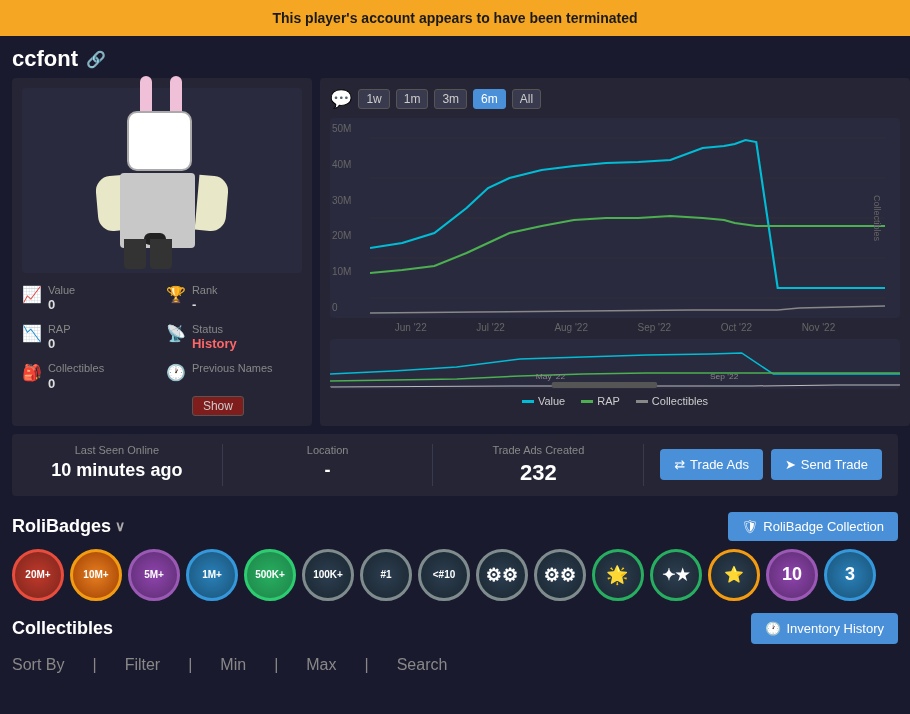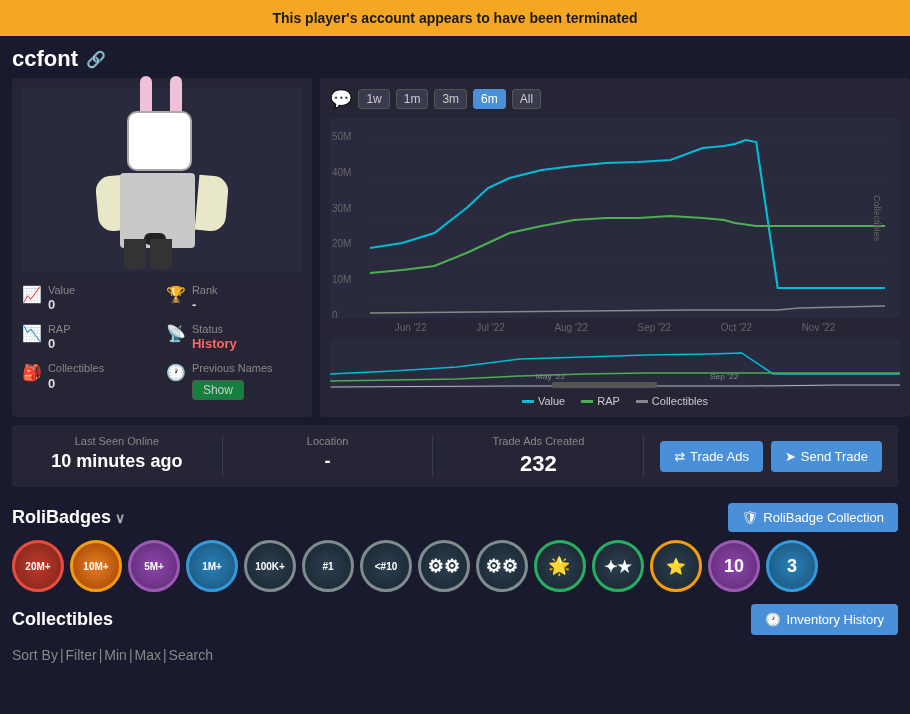--- a/index.html
+++ b/index.html
@@ -96,28 +96,28 @@
       font-weight: bold;
     }
     .stat-text {
       line-height: 1.3;
     }
     .status-offline {
       color: #ff6666;
       font-weight: bold;
     }
     .show-btn {
-      background: #15803d;
+      background: #7f1d1d;
       border: 1px solid #555;
       color: #ccc;
       padding: 2px 10px;
       border-radius: 3px;
       cursor: pointer;
       font-size: 12px;
-      margin-top: 4px;
+      margin-top: 20px;
     }
 
     
     .chart-panel {
       flex: 1;
       background: #252535;
       border-radius: 4px;
       margin-left: 8px;
       padding: 10px;
       position: relative;
@@ -166,21 +166,21 @@
     .chart-area {
       position: relative;
       height: 200px;
       background: #2a2a3e;
       border-radius: 4px;
       overflow: hidden;
     }
     .chart-y-labels {
       position: absolute;
       left: 0;
-      top: 8px;
+      top: 0;
       height: 100%;
       width: 40px;
       display: flex;
       flex-direction: column;
       justify-content: space-between;
       padding: 5px 2px;
       font-size: 10px;
       color: #666;
     }
     .chart-right-label {
@@ -361,22 +361,22 @@
       justify-content: space-between;
       margin-bottom: 8px;
     }
     .collectibles-title {
       font-size: 18px;
       font-weight: bold;
       color: #fff;
     }
     .sort-bar {
       display: flex;
-      gap: 2px;
-      font-size: 14px;
+      gap: 28px;
+      font-size: 16px;
       color: #888;
       padding-top: 4px;
     }
     .sort-label { color: #888; }
   </style>
 </head>
 <body>
 
 <div class="banner">
   <span>This player's account appears to have been terminated</span>
@@ -574,20 +574,21 @@
     <span>🛡</span>
     <span>RoliBadge Collection</span>
   </button>
 </div>
 
 <div class="badges-row">
   <div class="badge-circle badge-20m">20M+</div>
   <div class="badge-circle badge-10m">10M+</div>
   <div class="badge-circle badge-5m">5M+</div>
   <div class="badge-circle badge-1m">1M+</div>
+  <div class="badge-circle badge-500k">500K+</div>
   <div class="badge-circle badge-100k">100K+</div>
   <div class="badge-circle badge-1">#1</div>
   <div class="badge-circle badge-10">&lt;#10</div>
   <div class="badge-circle badge-special1" style="font-size:18px;">⚙⚙</div>
   <div class="badge-circle badge-special2" style="font-size:18px;">⚙⚙</div>
   <div class="badge-circle badge-special3" style="font-size:18px;">🌟</div>
   <div class="badge-circle badge-special4" style="font-size:16px;">✦★</div>
   <div class="badge-circle badge-special5" style="font-size:16px; border-color:#f39c12;">⭐</div>
   <div class="badge-circle badge-10num" style="font-size:18px; font-weight:bold;">10</div>
   <div class="badge-circle badge-3num" style="font-size:18px; font-weight:bold;">3</div>

